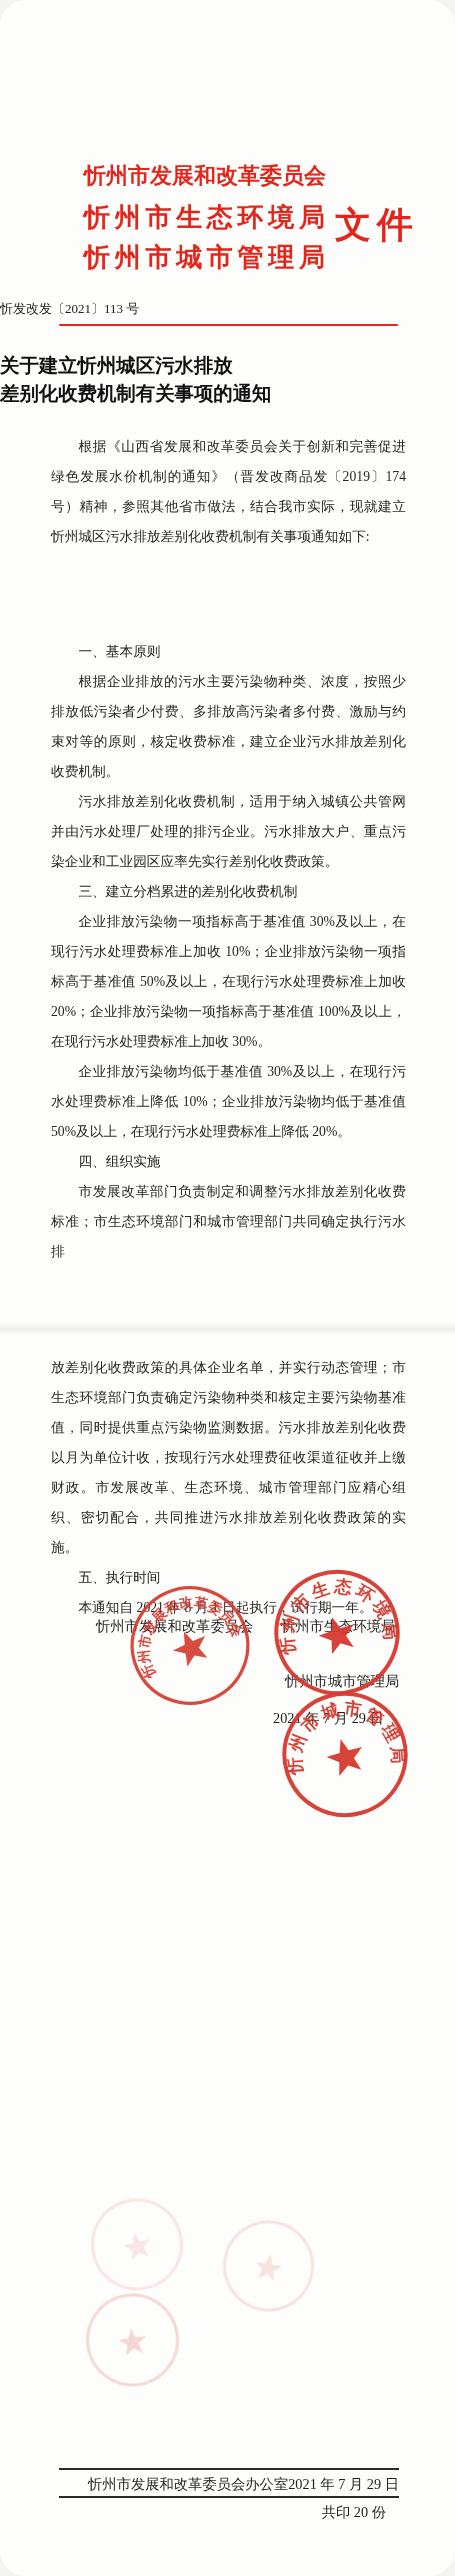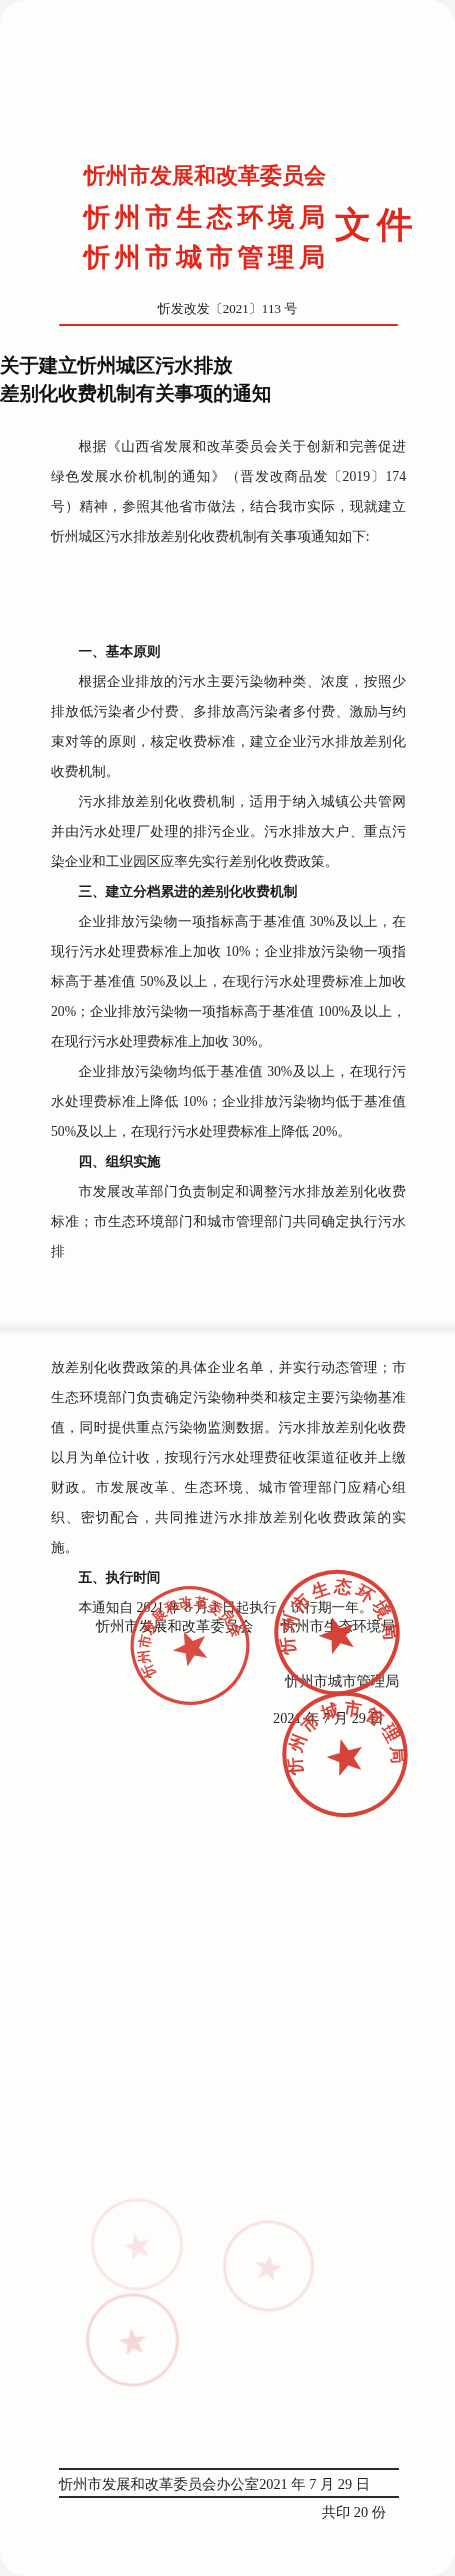--- a/index.html
+++ b/index.html
@@ -25,21 +25,21 @@
     text-align:justify;text-align-last:justify;
     height:40px;line-height:35px;
   }
   .doc-type{
     position:absolute;left:335px;top:207px;
     font-size:36px;font-weight:bold;color:var(--hred);
     letter-spacing:5.7px;line-height:1;white-space:nowrap;
   }
   .doc-number{
     position:absolute;left:0;top:300px;width:455px;
-    text-align:center;font-size:13px;color:#222;
+    font-size:13px;color:#222;
   }
   .red-rule{
     position:absolute;left:59px;top:324px;width:339px;height:2.3px;
     background:var(--hred);border-radius:1.1px;
   }
   
   .doc-title{
     position:absolute;left:0;top:352px;width:455px;
     font-weight:bold;font-size:19.4px;line-height:28px;color:#111;
   }
@@ -47,21 +47,21 @@
   .body-block{
     position:absolute;left:51px;width:355px;
     font-size:13.7px;line-height:30px;text-align:justify;
   }
   .body-page1{top:432px;}
   .body-page2{top:1353px;}
   .body-block p{margin:0;}
   .indent{text-indent:2em;}
   .sec-head{
     font-family:"Liberation Sans","DejaVu Sans",sans-serif;
-    font-weight:bold;color:#1b1b1b;text-indent:2em;
+    font-weight:normal;color:#1b1b1b;text-indent:2em;
   }
   .gap-after{margin-bottom:85px !important;}
   
   .page-divider{
     position:absolute;left:0;top:1322px;width:455px;height:12.6px;
     background:linear-gradient(#fdfdfc, #e8e8e6 55%, #fdfdfc);
     opacity:.75;
   }
   
   .sig-label{
@@ -72,21 +72,21 @@
     font-family:"Liberation Serif","DejaVu Serif",serif;
     font-weight:bold;
   }
   .faint{filter:blur(0.6px);}
   
   .footer-rule{
     position:absolute;left:59px;width:340px;height:1.7px;background:#2a2a2a;
   }
   .footer-row{
     position:absolute;left:59px;top:2473px;width:340px;
-    display:flex;justify-content:flex-start;
+    display:flex;justify-content:flex-end;
     font-size:14.3px;color:#1e1e1e;line-height:22px;
   }
   .footer-copies{
     position:absolute;right:69px;top:2502px;
     font-size:14.3px;color:#1e1e1e;line-height:20.6px;
   }
   :root{--hred:#e3261b;--sred:#d5392e;}
 </style>
 </head>
 <body>

